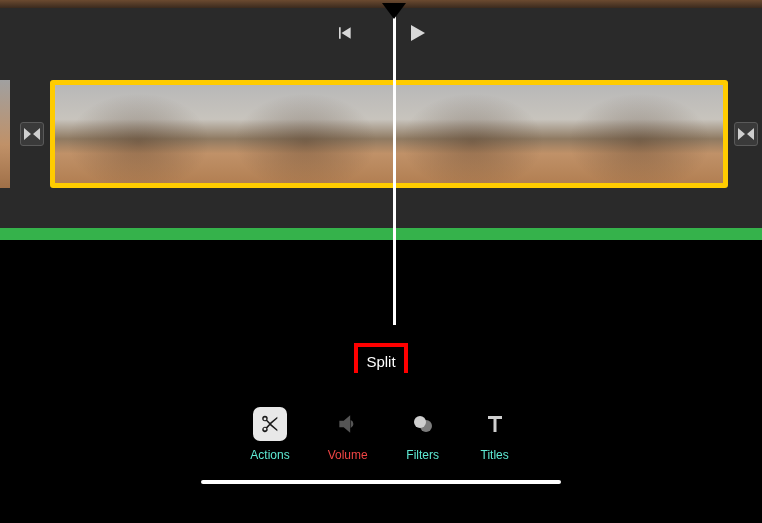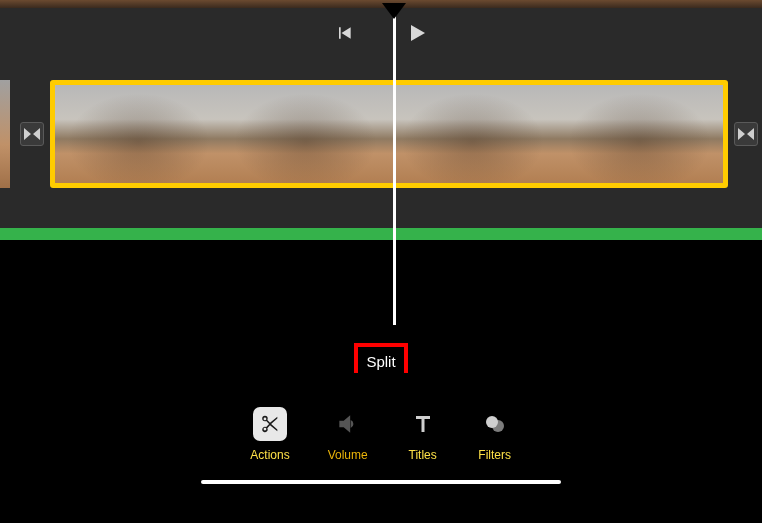--- a/index.html
+++ b/index.html
@@ -43,22 +43,22 @@
 
     
     .bottom-toolbar { position: absolute; bottom: 0; left: 0; right: 0; height: 150px; background: #000; display: flex; flex-direction: column; align-items: center; justify-content: flex-start; padding-top: 34px; gap: 18px; }
     .tool-row { display: flex; align-items: flex-start; justify-content: center; gap: 38px; }
     .tool-item { display: flex; flex-direction: column; align-items: center; gap: 7px; cursor: pointer; }
     .tool-icon { width: 34px; height: 34px; display: flex; align-items: center; justify-content: center; }
     .tool-icon.selected { background: #e8e8e8; border-radius: 7px; }
     .tool-icon svg { fill: #cfcfcf; }
     .tool-icon.selected svg { fill: #1a1a1a; }
     .tool-icon.disabled svg { fill: #555; }
-    .tool-label { font-size: 12px; color: #fde047; }
-    .tool-label.disabled { color: #eab308; }
+    .tool-label { font-size: 12px; color: #5eead4; }
+    .tool-label.disabled { color: #ef4444; }
 
     .scroll-indicator { width: 360px; height: 4px; background: #fff; border-radius: 2px; }
 
     
     .black-strip { position:absolute; left:0; right:0; bottom:183px; height: 100px; background:#000; }
 
   </style>
 </head>
 <body>
 
@@ -133,33 +133,33 @@
           <svg width="26" height="26" viewBox="0 0 24 24">
               <path d="M4 9v6h4l6 5V4L8 9H4zm13 3a4 4 0 0 0-2.5-3.7v7.4A4 4 0 0 0 17 12z"></path>
             </svg>
         </div>
         <span class="tool-label disabled">Volume</span>
       </div>
 
       <div class="tool-item">
         <div class="tool-icon">
           <svg width="24" height="24" viewBox="0 0 24 24">
-              <path d="M5 4v3h5.5v13h3V7H19V4z"></path>
+              <circle cx="9" cy="10" r="6"></circle>
+              <circle cx="15" cy="14" r="6" fill-opacity="0.6"></circle>
             </svg>
         </div>
-        <span class="tool-label">Titles</span>
+        <span class="tool-label">Filters</span>
       </div>
 
       <div class="tool-item">
         <div class="tool-icon">
           <svg width="24" height="24" viewBox="0 0 24 24">
-              <circle cx="9" cy="10" r="6"></circle>
-              <circle cx="15" cy="14" r="6" fill-opacity="0.6"></circle>
+              <path d="M5 4v3h5.5v13h3V7H19V4z"></path>
             </svg>
         </div>
-        <span class="tool-label">Filters</span>
+        <span class="tool-label">Titles</span>
       </div>
 
     </div>
     <div class="scroll-indicator"></div>
   </div>
 
 </div>
 
 </body></html>

